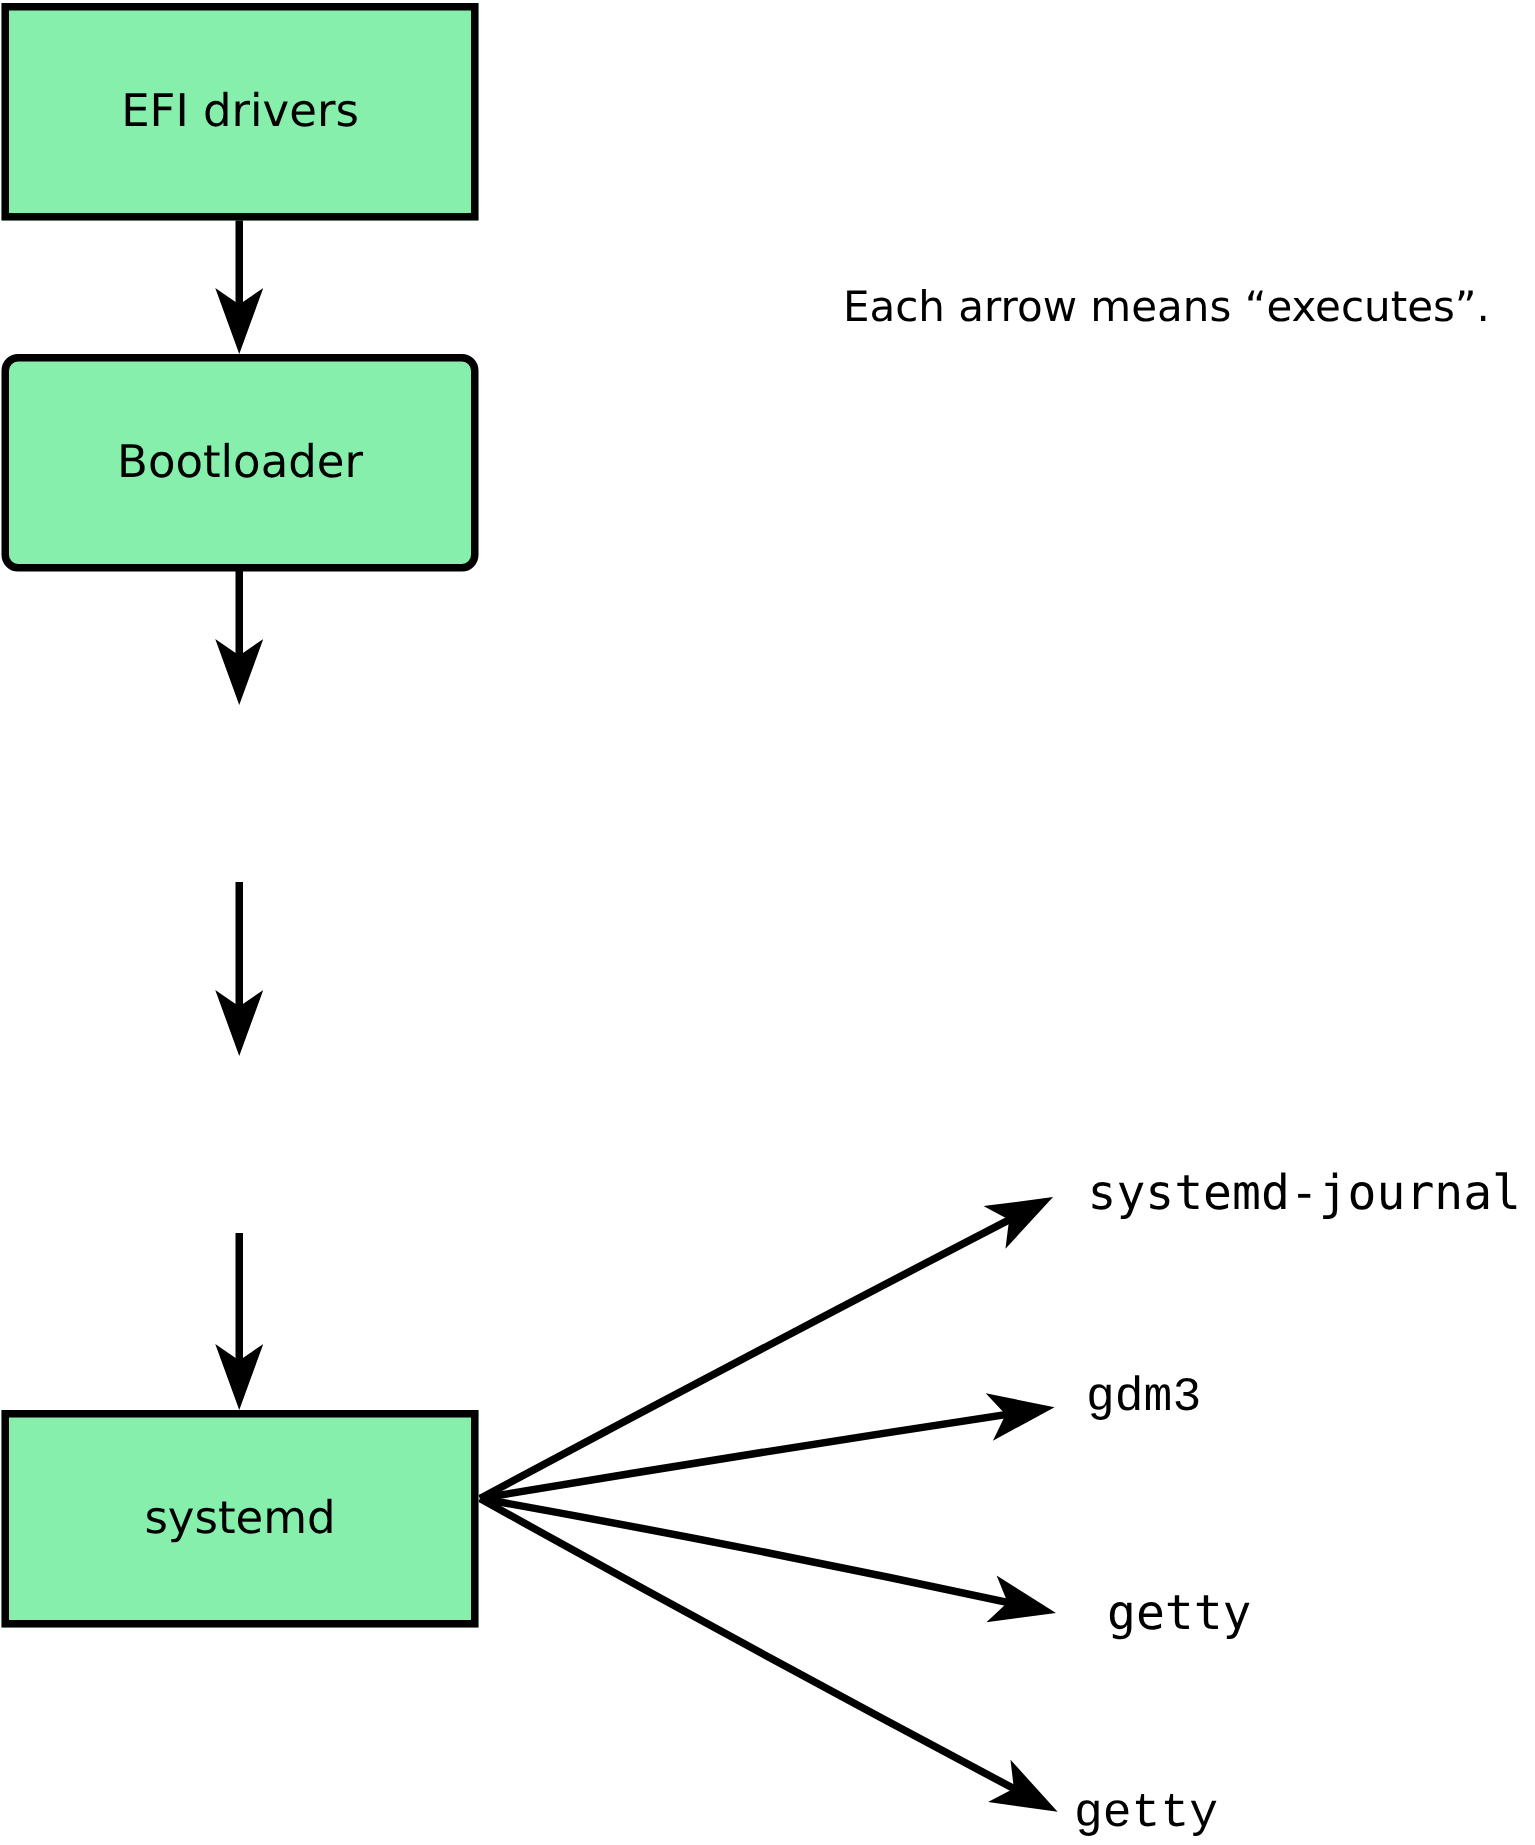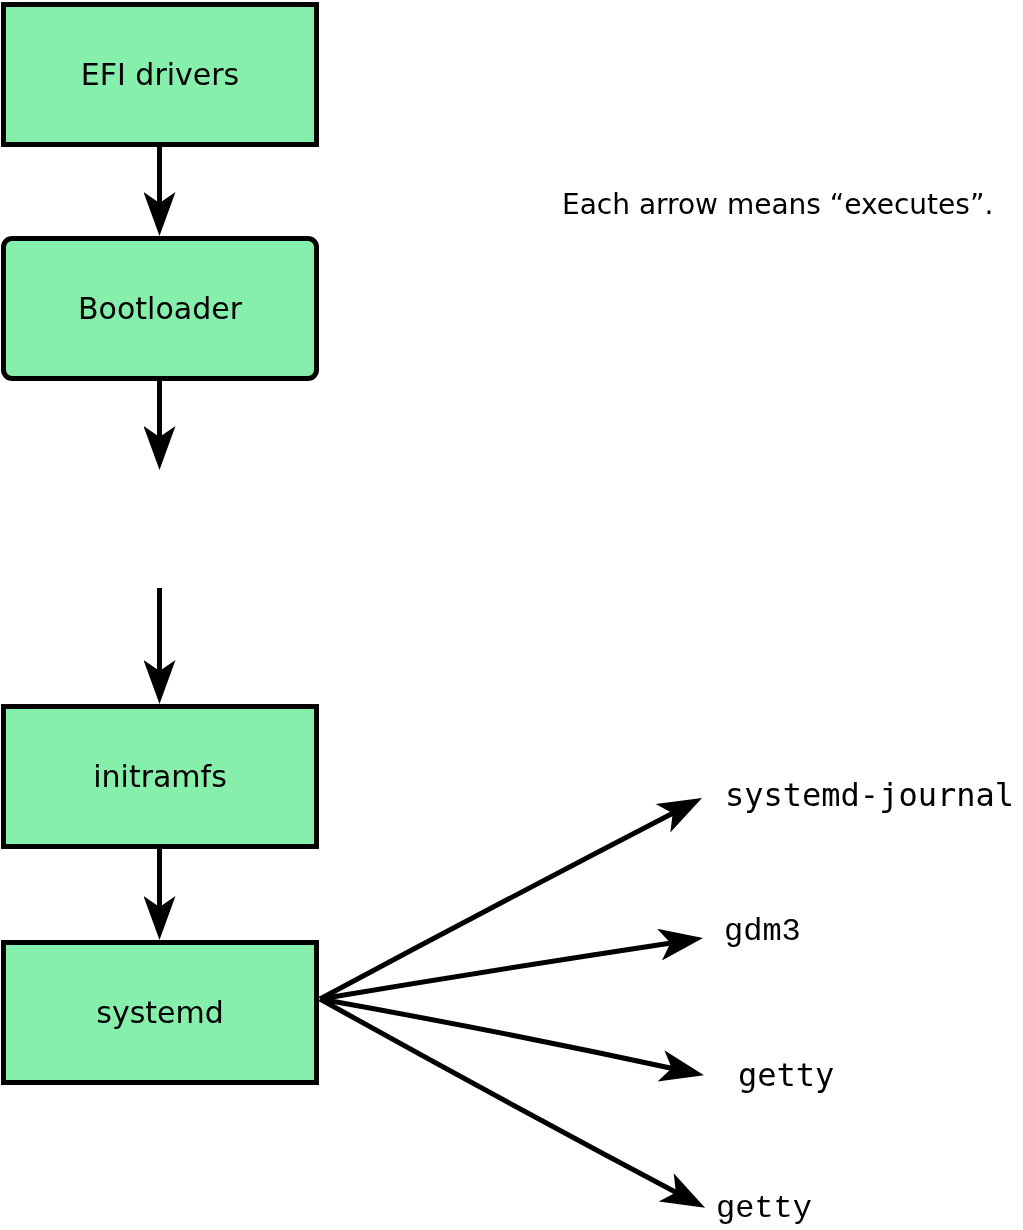--- a/index.html
+++ b/index.html
@@ -87,23 +87,20 @@
     <path d="M 320 999 Q 505 1032 690.3 1072.3" fill="none" stroke="#000000" stroke-width="5" marker-end="url(#dart)"></path>
     <path d="M 320 999 Q 505 1102 692.7 1201.3" fill="none" stroke="#000000" stroke-width="5" marker-end="url(#dart)"></path>
   </svg>
 
   <div class="node-box box-1">
     <span>EFI drivers</span>
   </div>
   <div class="node-box box-2">
     <span>Bootloader</span>
   </div>
-  <div class="node-box box-4">
-    <span>initramfs</span>
-  </div>
   <div class="node-box box-5">
     <span>systemd</span>
   </div>
 
   <div class="caption">Each arrow means “executes”.</div>
 
   <div class="spawn-label mono lbl-journal">systemd-journal</div>
   <div class="spawn-label sans lbl-gdm3">gdm3</div>
   <div class="spawn-label mono lbl-getty">getty</div>
   <div class="spawn-label sans lbl-sshd">getty</div>

